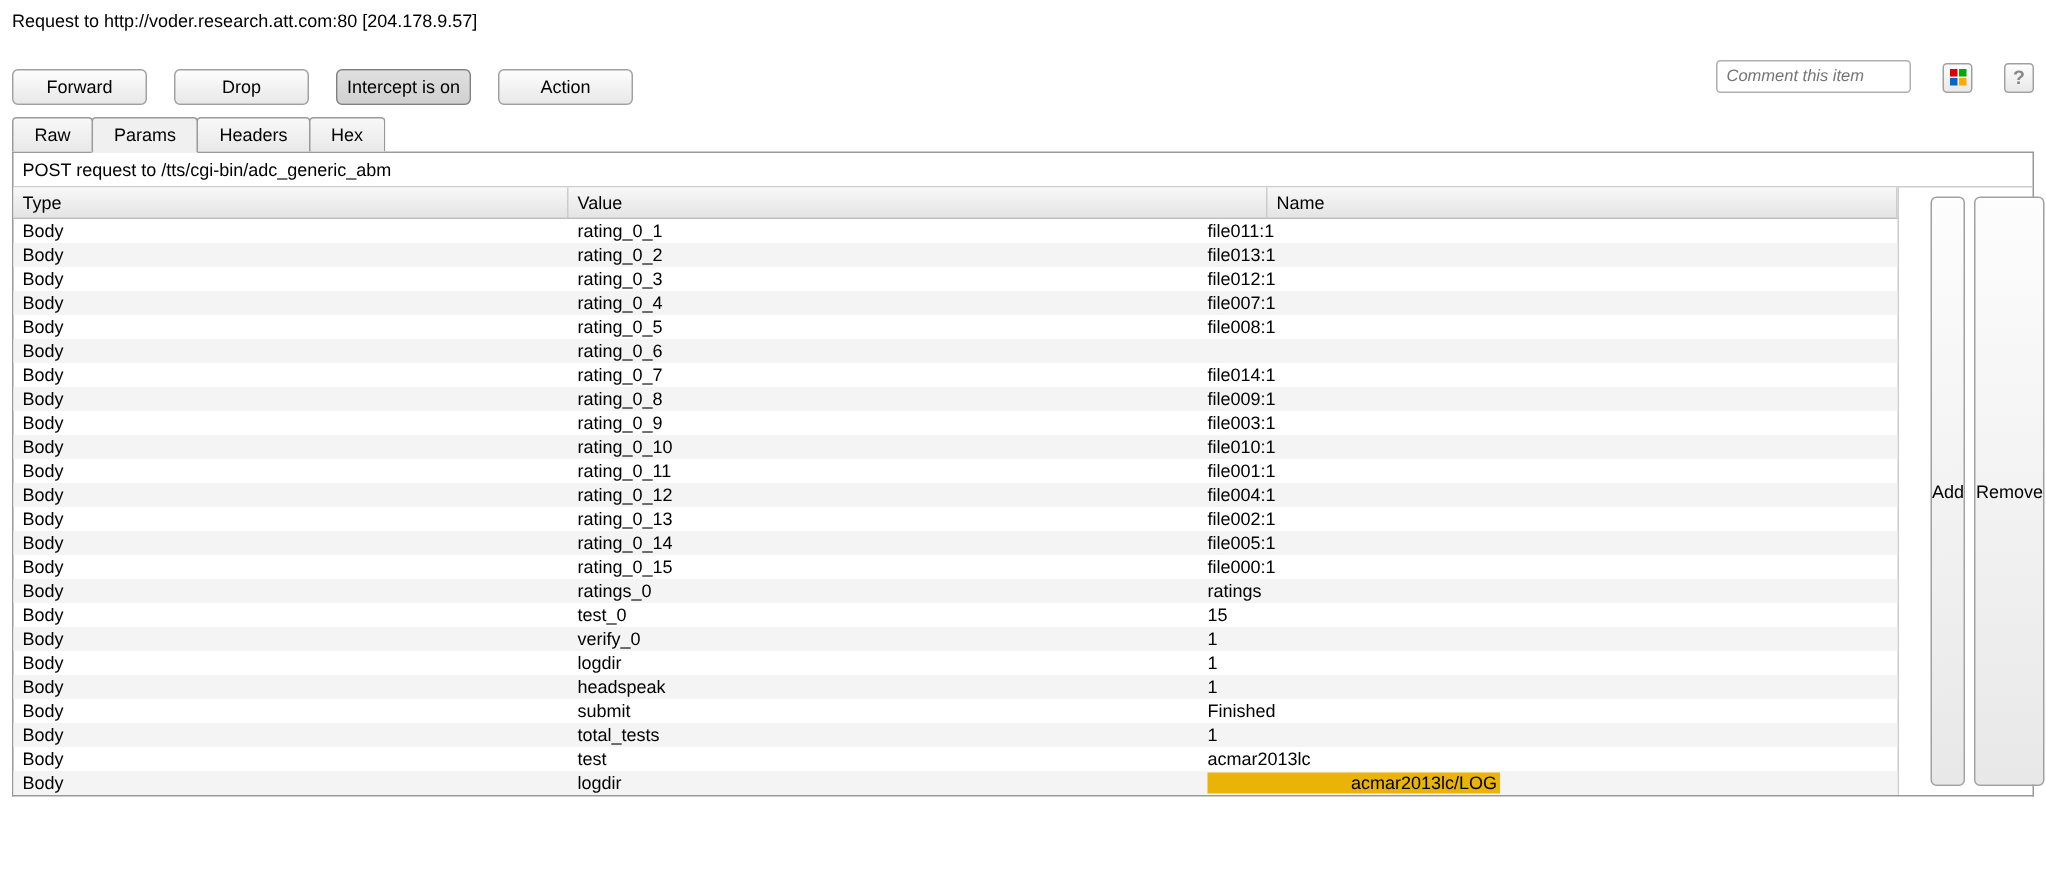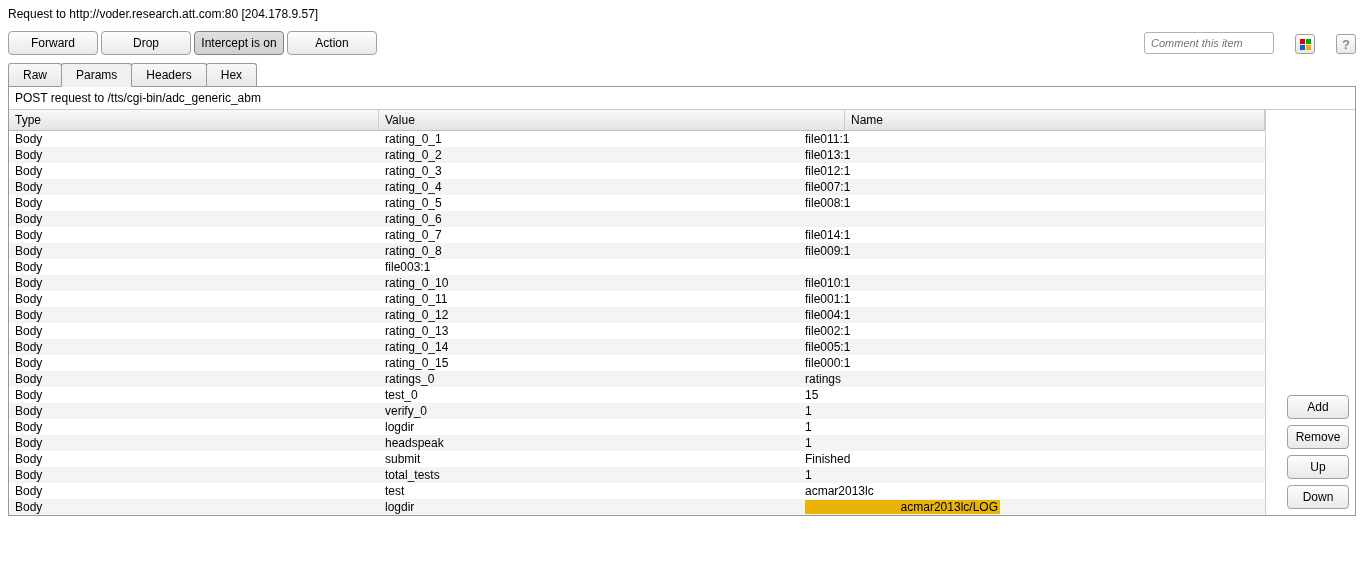--- a/index.html
+++ b/index.html
@@ -21,21 +21,22 @@
       padding: 2px 0;
     }
     .top-bar {
       display: flex;
       justify-content: space-between;
       align-items: center;
       margin-bottom: 8px;
     }
     .left-buttons {
       display: flex;
-      gap: 3px;
+      gap: 18px;
+      margin-top: 15px;
     }
     .btn {
       background: linear-gradient(#fdfdfd, #e8e8e8);
       border: 1px solid #a0a0a0;
       border-radius: 4px;
       padding: 4px 0;
       width: 90px;
       font-size: 12px;
       cursor: pointer;
       text-align: center;
@@ -151,23 +152,21 @@
       background: #eab308;
       display: inline-block;
       padding: 0 2px;
       min-width: 195px;
       text-align: right;
     }
     .side-buttons {
       width: 74px;
       padding: 6px;
       display: flex;
-      flex-direction: column;
       gap: 6px;
-      justify-content: flex-end;
     }
     .side-btn {
       background: linear-gradient(#fdfdfd, #e8e8e8);
       border: 1px solid #a0a0a0;
       border-radius: 4px;
       padding: 4px 0;
       font-size: 12px;
       cursor: pointer;
       text-align: center;
       font-family: Arial, sans-serif;
@@ -258,20 +257,21 @@
               <div class="col col-name">rating_0_7</div>
               <div class="col col-value">file014:1</div>
             </div>
             <div class="row">
               <div class="col col-type">Body</div>
               <div class="col col-name">rating_0_8</div>
               <div class="col col-value">file009:1</div>
             </div>
             <div class="row">
               <div class="col col-type">Body</div>
+              <div class="col col-name">rating_0_9</div>
               <div class="col col-value">file003:1</div>
             </div>
             <div class="row">
               <div class="col col-type">Body</div>
               <div class="col col-name">rating_0_10</div>
               <div class="col col-value">file010:1</div>
             </div>
             <div class="row">
               <div class="col col-type">Body</div>
               <div class="col col-name">rating_0_11</div>

